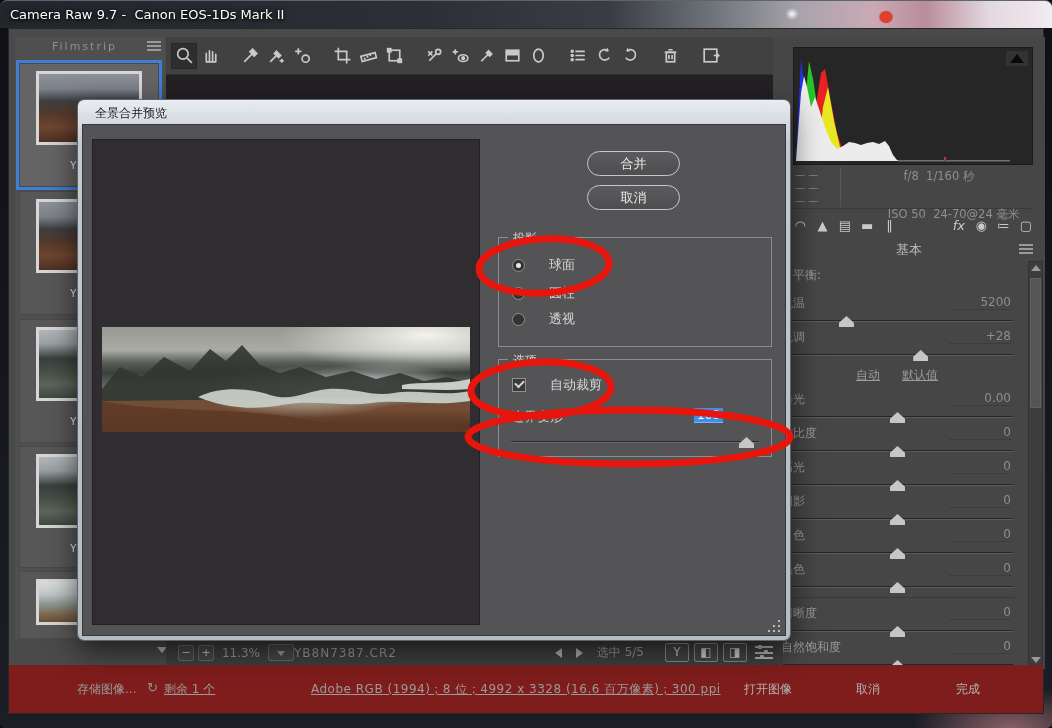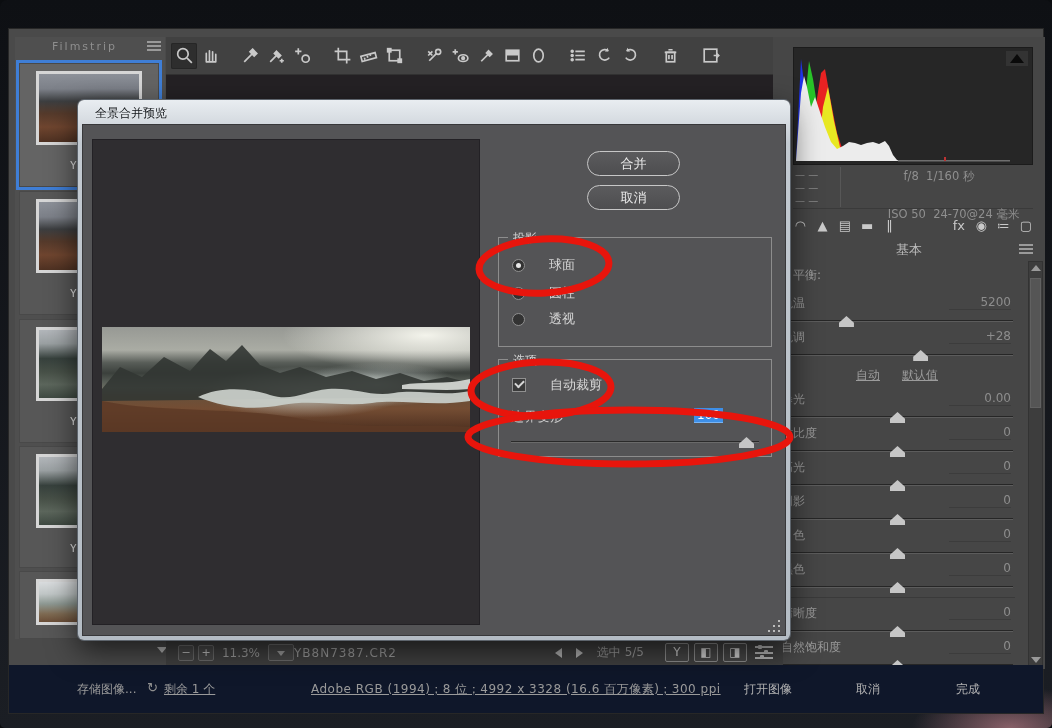--- a/index.html
+++ b/index.html
@@ -91,21 +91,21 @@
   #zoom-drop { width:26px; height:17px; border:1px solid #6a6a6a; border-radius:2px; position:relative; margin-left:8px; flex:0 0 auto; background:#484848; }
   #zoom-drop .chev { position:absolute; left:8px; top:6px; width:0; height:0; border-left:4px solid transparent; border-right:4px solid transparent; border-top:5px solid #9a9a9a; }
   #bt-filename { flex:1; text-align:left; letter-spacing:1px; }
   .nav-tri-l { width:0; height:0; border-top:5px solid transparent; border-bottom:5px solid transparent; border-right:7px solid #b0b0b0; }
   .nav-tri-r { width:0; height:0; border-top:5px solid transparent; border-bottom:5px solid transparent; border-left:7px solid #b0b0b0; }
   .bt-btn { height:19px; min-width:24px; border:1px solid #8a8a8a; border-radius:2px; color:#cfcfcf; text-align:center; line-height:17px; font-size:12px; margin-left:5px; background:#454545; flex:0 0 auto; }
   #sliders-glyph { width:18px; height:13px; margin:0 10px 0 8px; background:repeating-linear-gradient(180deg,#b5b5b5 0 2px,transparent 2px 5.5px); position:relative; flex:0 0 auto; }
   #sliders-glyph i { position:absolute; width:4px; height:4px; background:#b5b5b5; border-radius:1px; }
 
   
-  #statusbar { position:absolute; left:0px; top:636px; width:1034px; height:48px; background:#0f172a; color:#9a9a9a; font-size:12px; }
+  #statusbar { position:absolute; left:0px; top:636px; width:1034px; height:48px; background:#7f1d1d; color:#9a9a9a; font-size:12px; }
   #statusbar .link { text-decoration:underline; }
   #sb-save { position:absolute; left:68px; top:16px; }
   #sb-refresh { position:absolute; left:138px; top:15px; color:#8f8f8f; font-size:13px; }
   #sb-queue { position:absolute; left:155px; top:16px; }
   #sb-info { position:absolute; left:302px; top:16px; letter-spacing:.5px; }
   #sb-open { position:absolute; left:735px; top:16px; color:#b3b3b3; }
   #sb-cancel { position:absolute; left:847px; top:16px; color:#b3b3b3; }
   #sb-done { position:absolute; left:947px; top:16px; color:#b3b3b3; }
 
   
@@ -147,20 +147,23 @@
       radial-gradient(2px 2px at 6px 13px,#bbb 50%,transparent 60%),
       radial-gradient(2px 2px at 1px 13px,#bbb 50%,transparent 60%); }
 
   
   #annotations { position:absolute; left:0; top:0; pointer-events:none; z-index:50; }
 </style>
 </head>
 <body>
 
 <div id="win">
+  <div id="titlebar">
+    <span id="title-text">Camera Raw 9.7 -  Canon EOS-1Ds Mark II</span>
+  </div>
 
   <div id="app">
 
     <div id="filmstrip">
       <div id="fs-header">
         <div id="fs-title">Filmstrip</div>
         <div id="fs-menu" class="menu-glyph"></div>
       </div>
       <div id="fs-scroll-up" class="tri-up"></div>
       <div id="fs-items">
@@ -352,21 +355,21 @@
           </div>
         <div id="exif-lines"><span>f/8  1/160 秒</span><br>
         <span>ISO 50  24-70@24 毫米</span></div>
       </div>
       <div id="tabs">
           <div class="tab">◠</div>
           <div class="tab">▲</div>
           <div class="tab">▤</div>
           <div class="tab">▬</div>
           <div class="tab">‖</div>
-          <div class="tab" style=" margin-left: 47px;">fx</div>
+          <div class="tab" style="font-style: italic; margin-left: 47px;">fx</div>
           <div class="tab">◉</div>
           <div class="tab">≔</div>
           <div class="tab">▢</div>
         </div>
       <div id="panel-title-row">
         <div id="panel-title">基本</div>
         <div id="panel-menu" class="menu-glyph"></div>
       </div>
       <div id="rp-content">
         <div id="wb-row">

